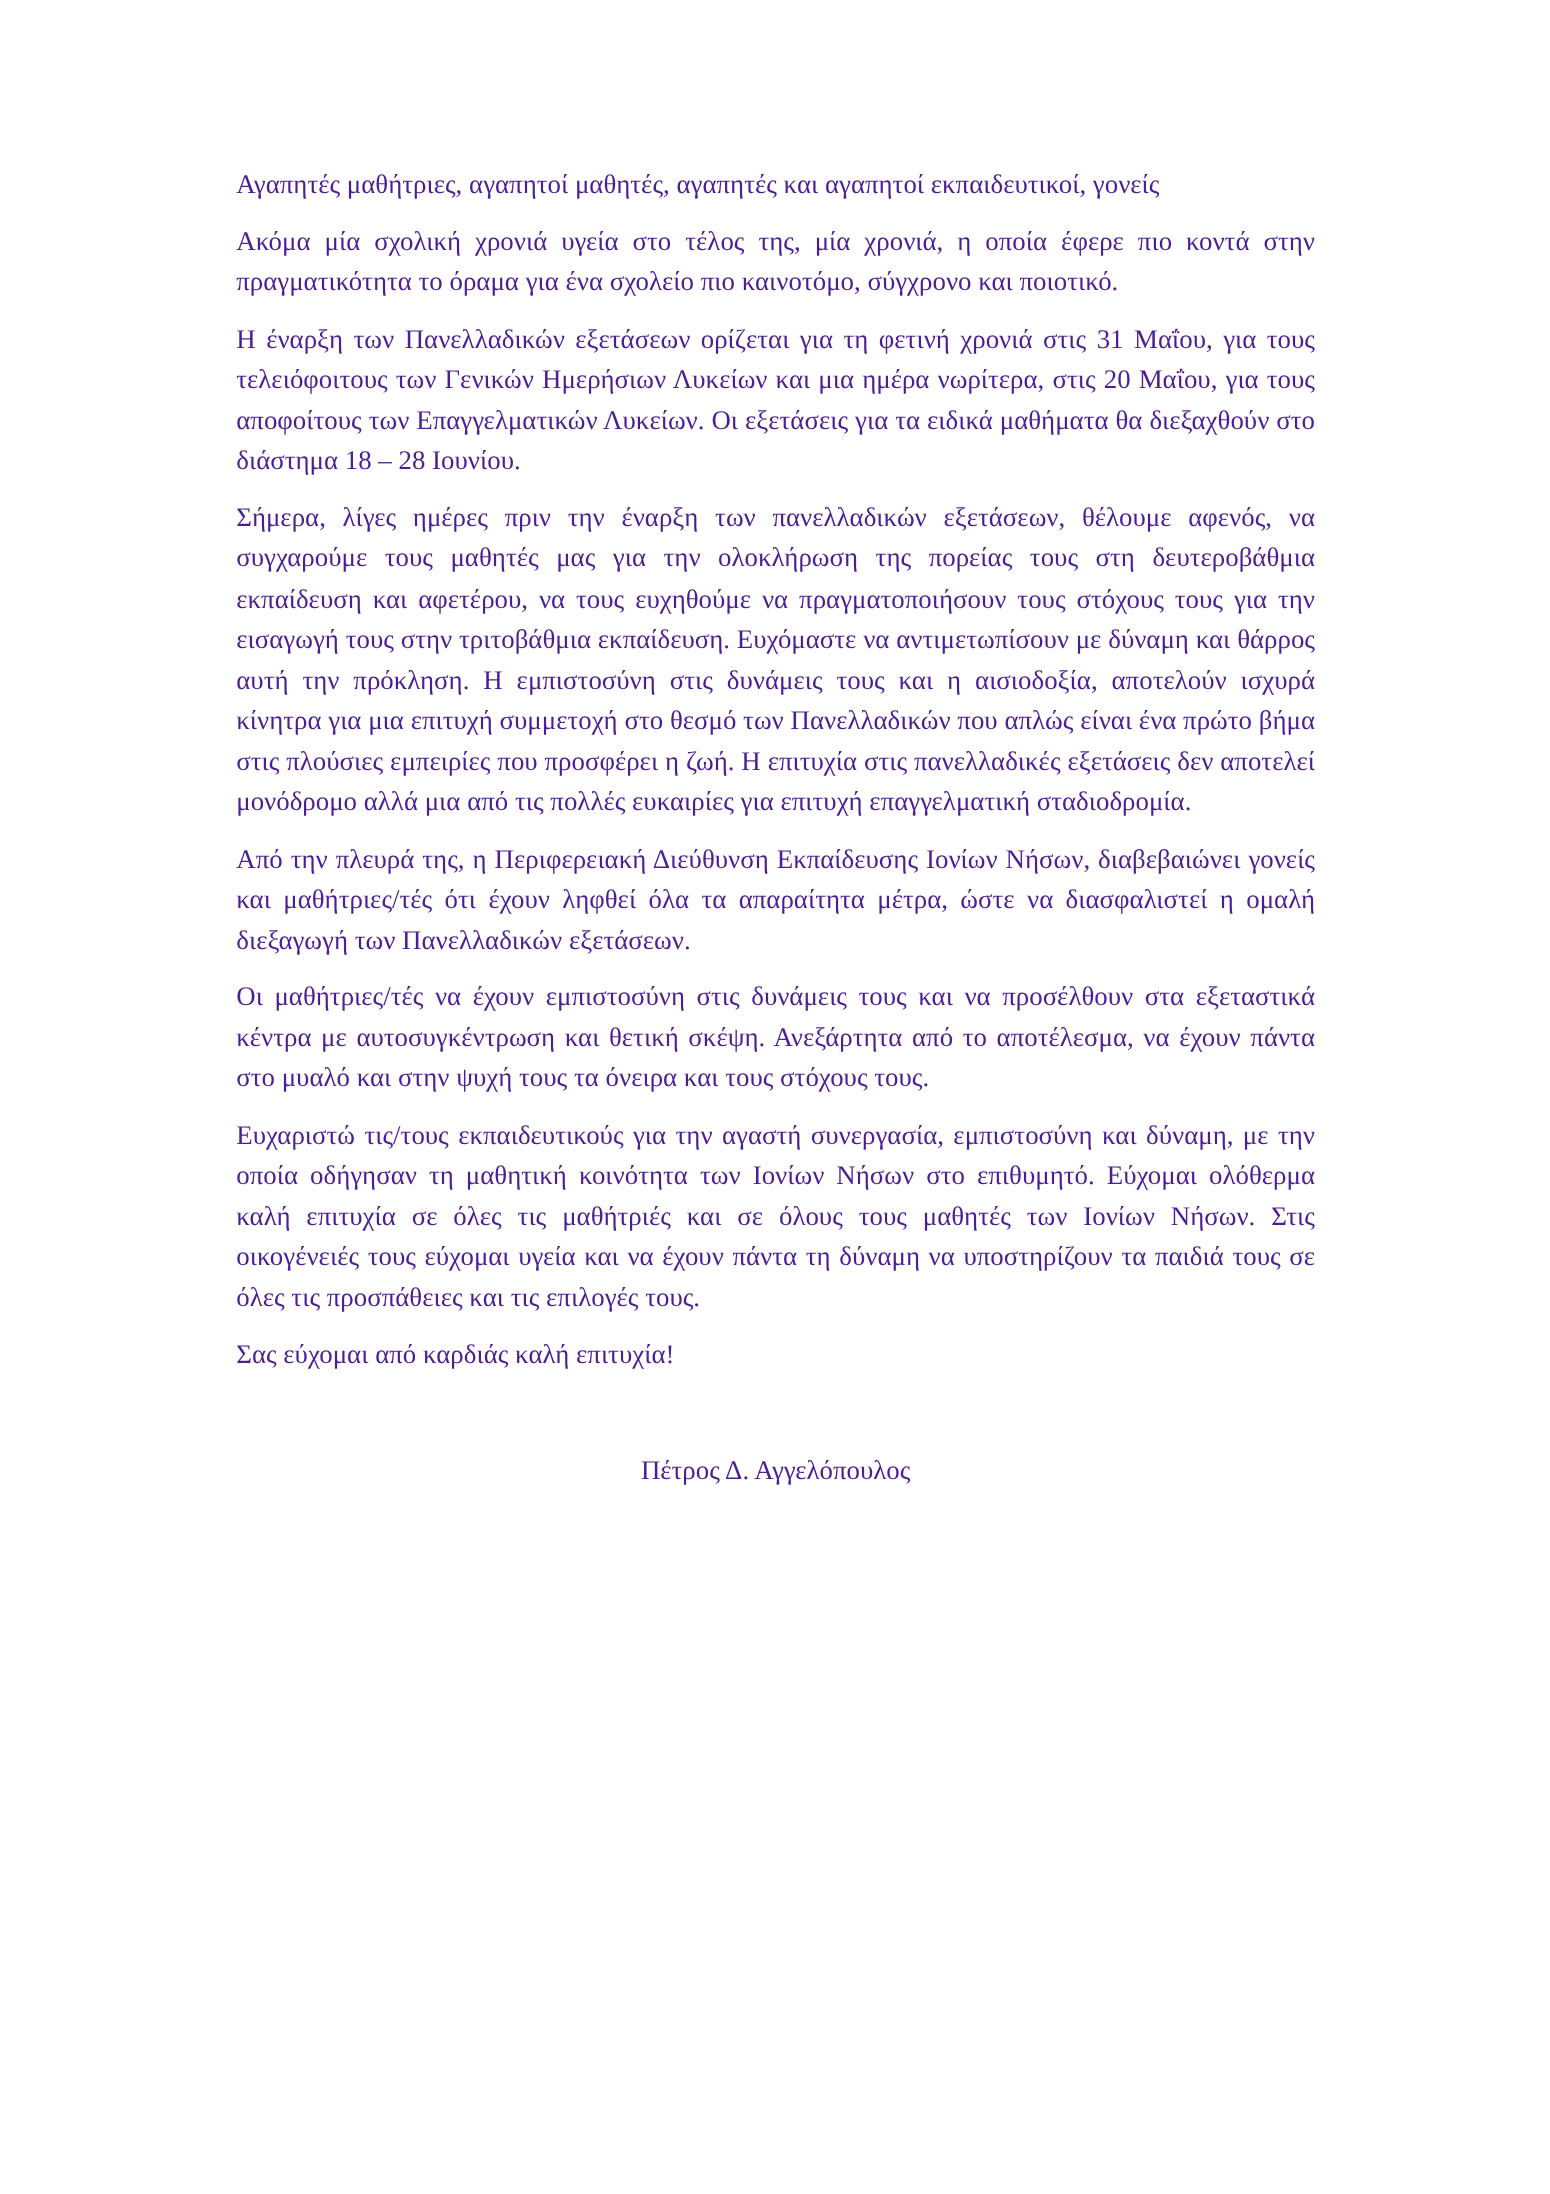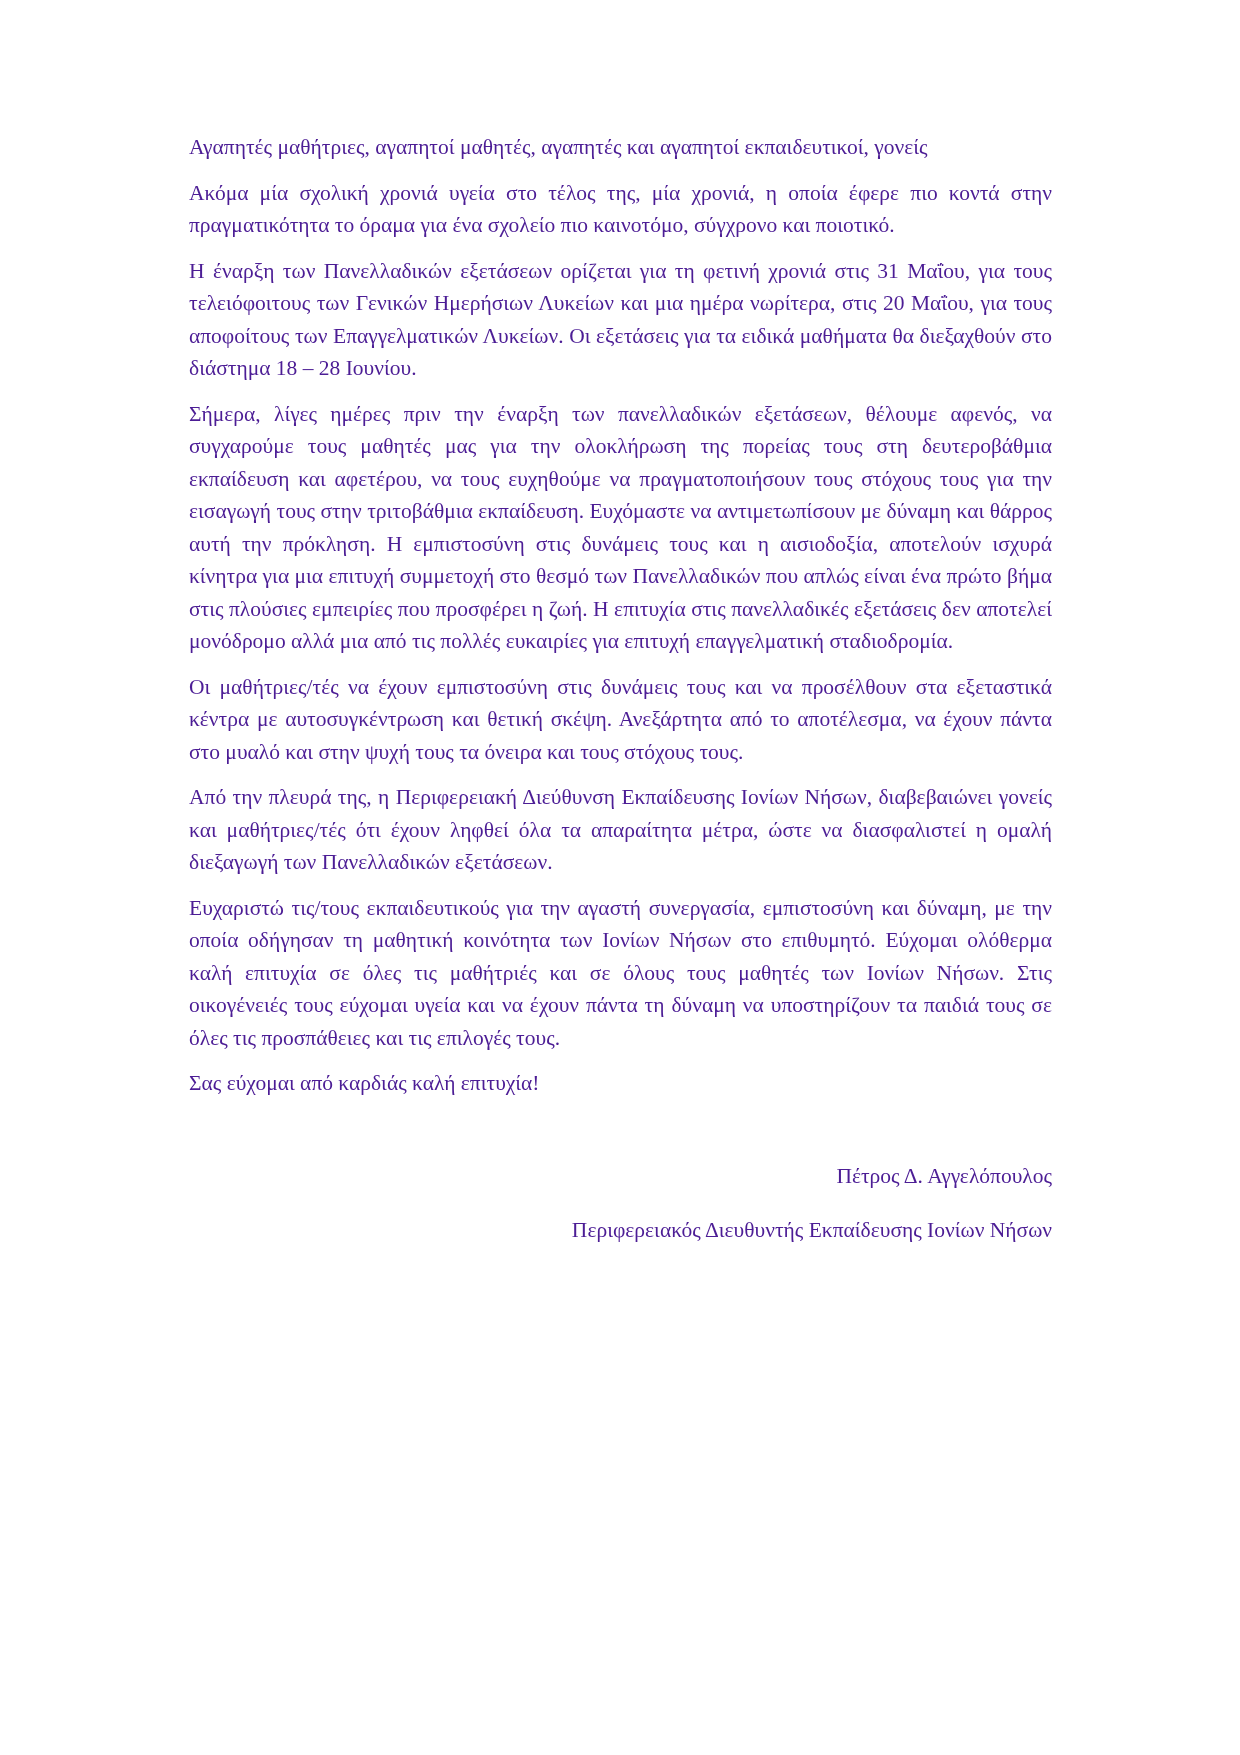--- a/index.html
+++ b/index.html
@@ -14,31 +14,30 @@
     line-height: 32.5px;
     color: #4c1d95;
   }
   .page p {
     margin: 0 0 13px 0;
     text-align: justify;
   }
   .signature {
     margin-top: 60px;
   }
-  .signature p { text-align: right; margin: 0 0 22px 0; }
+  .signature p { text-align: center; margin: 0 0 22px 0; }
 </style>
 </head>
 <body>
 
 <div class="page">
   <p>Αγαπητές μαθήτριες, αγαπητοί μαθητές, αγαπητές και αγαπητοί εκπαιδευτικοί, γονείς</p>
   <p>Ακόμα μία σχολική χρονιά υγεία στο τέλος της, μία χρονιά, η οποία έφερε πιο κοντά στην πραγματικότητα το όραμα για ένα σχολείο πιο καινοτόμο, σύγχρονο και ποιοτικό.</p>
   <p>Η έναρξη των Πανελλαδικών εξετάσεων ορίζεται για τη φετινή χρονιά στις 31 Μαΐου, για τους τελειόφοιτους των Γενικών Ημερήσιων Λυκείων και μια ημέρα νωρίτερα, στις 20 Μαΐου, για τους αποφοίτους των Επαγγελματικών Λυκείων. Οι εξετάσεις για τα ειδικά μαθήματα θα διεξαχθούν στο διάστημα 18 – 28 Ιουνίου.</p>
   <p>Σήμερα, λίγες ημέρες πριν την έναρξη των πανελλαδικών εξετάσεων, θέλουμε αφενός, να συγχαρούμε τους μαθητές μας για την ολοκλήρωση της πορείας τους στη δευτεροβάθμια εκπαίδευση και αφετέρου, να τους ευχηθούμε να πραγματοποιήσουν τους στόχους τους για την εισαγωγή τους στην τριτοβάθμια εκπαίδευση. Ευχόμαστε να αντιμετωπίσουν με δύναμη και θάρρος αυτή την πρόκληση. Η εμπιστοσύνη στις δυνάμεις τους και η αισιοδοξία, αποτελούν ισχυρά κίνητρα για μια επιτυχή συμμετοχή στο θεσμό των Πανελλαδικών που απλώς είναι ένα πρώτο βήμα στις πλούσιες εμπειρίες που προσφέρει η ζωή. Η επιτυχία στις πανελλαδικές εξετάσεις δεν αποτελεί μονόδρομο αλλά μια από τις πολλές ευκαιρίες για επιτυχή επαγγελματική σταδιοδρομία.</p>
+  <p>Από την πλευρά της, η Περιφερειακή Διεύθυνση Εκπαίδευσης Ιονίων Νήσων, διαβεβαιώνει γονείς και μαθήτριες/τές ότι έχουν ληφθεί όλα τα απαραίτητα μέτρα, ώστε να διασφαλιστεί η ομαλή διεξαγωγή των Πανελλαδικών εξετάσεων.</p>
   <p>Οι μαθήτριες/τές να έχουν εμπιστοσύνη στις δυνάμεις τους και να προσέλθουν στα εξεταστικά κέντρα με αυτοσυγκέντρωση και θετική σκέψη. Ανεξάρτητα από το αποτέλεσμα, να έχουν πάντα στο μυαλό και στην ψυχή τους τα όνειρα και τους στόχους τους.</p>
-  <p>Από την πλευρά της, η Περιφερειακή Διεύθυνση Εκπαίδευσης Ιονίων Νήσων, διαβεβαιώνει γονείς και μαθήτριες/τές ότι έχουν ληφθεί όλα τα απαραίτητα μέτρα, ώστε να διασφαλιστεί η ομαλή διεξαγωγή των Πανελλαδικών εξετάσεων.</p>
   <p>Ευχαριστώ τις/τους εκπαιδευτικούς για την αγαστή συνεργασία, εμπιστοσύνη και δύναμη, με την οποία οδήγησαν τη μαθητική κοινότητα των Ιονίων Νήσων στο επιθυμητό. Εύχομαι ολόθερμα καλή επιτυχία σε όλες τις μαθήτριές και σε όλους τους μαθητές των Ιονίων Νήσων. Στις οικογένειές τους εύχομαι υγεία και να έχουν πάντα τη δύναμη να υποστηρίζουν τα παιδιά τους σε όλες τις προσπάθειες και τις επιλογές τους.</p>
   <p>Σας εύχομαι από καρδιάς καλή επιτυχία!</p>
   <div class="signature">
     <p>Πέτρος Δ. Αγγελόπουλος</p>
-    <p>Περιφερειακός Διευθυντής Εκπαίδευσης Ιονίων Νήσων</p>
   </div>
 </div>
 
 </body></html>

